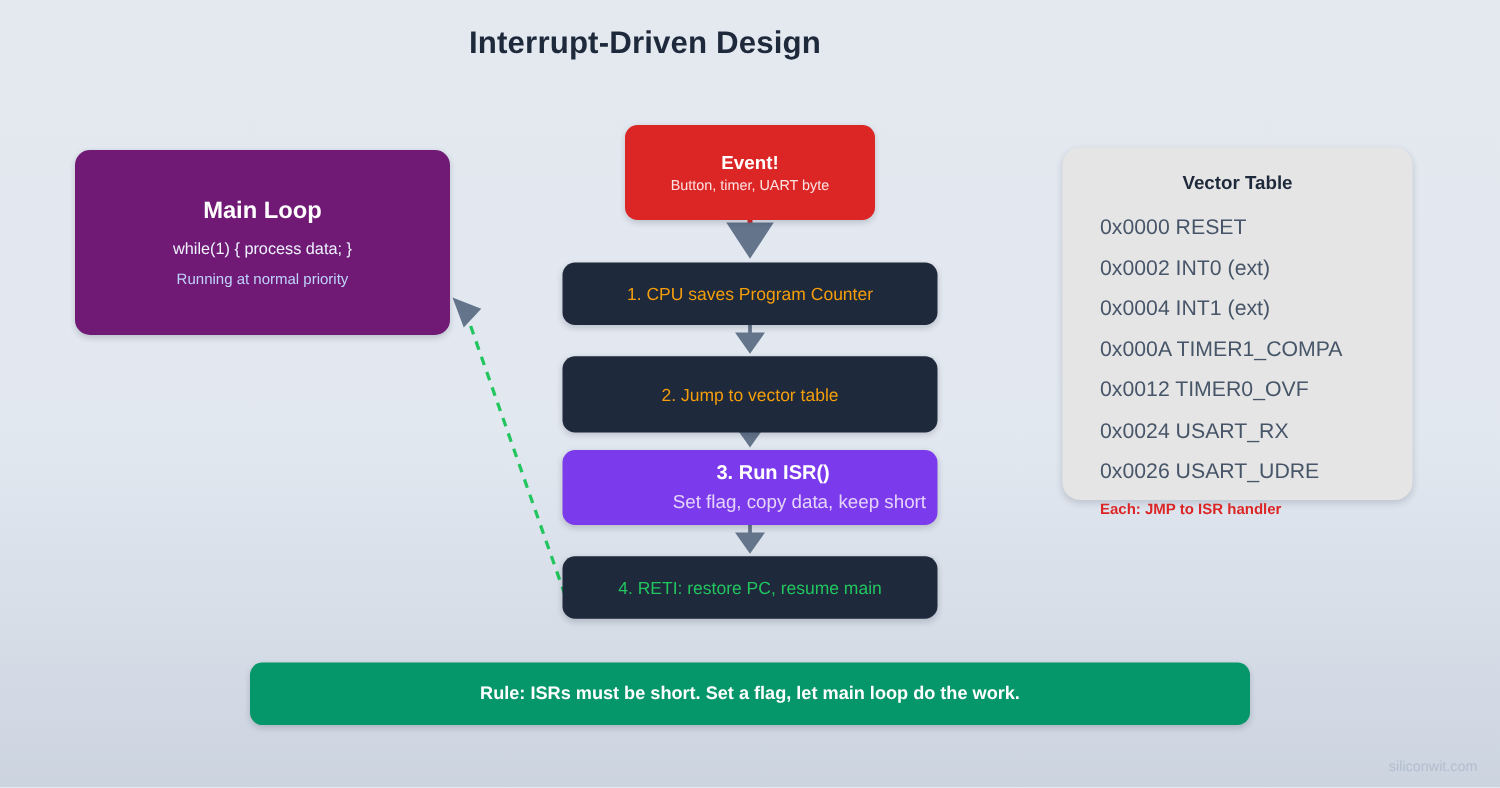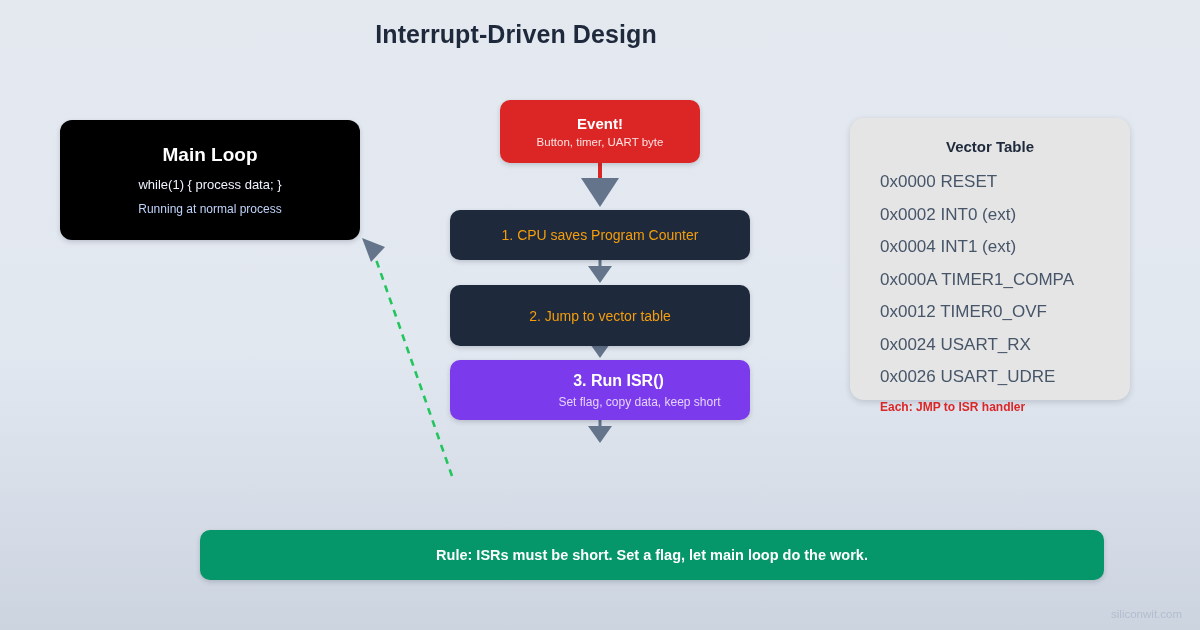--- a/index.html
+++ b/index.html
@@ -42,22 +42,22 @@
     align-items: center;
     justify-content: center;
     box-shadow: 0 2px 5px rgba(15, 23, 42, 0.18);
   }
 
   
   #main-loop-box {
     left: 60px;
     top: 120px;
     width: 300px;
-    height: 120px;
-    background: #000000;
+    height: 148px;
+    background: #701a75;
   }
   #main-loop-title {
     font-size: 19px;
     font-weight: bold;
     color: #ffffff;
     margin-bottom: 11px;
   }
   #main-loop-code {
     font-size: 13px;
     color: #eef2ff;
@@ -66,21 +66,21 @@
   #main-loop-note {
     font-size: 12px;
     color: #bfd3fb;
   }
 
   
   #event-box {
     left: 500px;
     top: 100px;
     width: 200px;
-    height: 63px;
+    height: 76px;
     background: #dc2626;
     border-radius: 10px;
   }
   #event-title {
     font-size: 15px;
     font-weight: bold;
     color: #ffffff;
     margin-bottom: 4px;
   }
   #event-subtitle {
@@ -114,21 +114,21 @@
     font-size: 14px;
     color: #22c55e;
   }
   #step3-title {
     font-size: 16px;
     font-weight: bold;
     color: #ffffff;
     margin-bottom: 5px;
   }
   #step3-subtitle {
-    font-size: 12px;
+    font-size: 15px;
     color: #e4d4fb;
     margin-left: 42px;
   }
 
   
   #vector-table-card {
     position: absolute;
     left: 850px;
     top: 118px;
     width: 280px;
@@ -157,21 +157,21 @@
     font-weight: bold;
     color: #dc2626;
     margin-top: 4px;
   }
 
   
   #rule-banner {
     position: absolute;
     left: 200px;
     top: 530px;
-    width: 904px;
+    width: 800px;
     height: 50px;
     background: #059669;
     border-radius: 10px;
     display: flex;
     align-items: center;
     justify-content: center;
     box-shadow: 0 2px 5px rgba(15, 23, 42, 0.18);
   }
   #rule-banner-text {
     font-size: 14.5px;
@@ -219,41 +219,44 @@
     <line x1="600" y1="420" x2="600" y2="428" stroke="#64748b" stroke-width="3"></line>
     <polygon points="588,426 612,426 600,443" fill="#64748b"></polygon>
 
     <line x1="452" y1="476" x2="372" y2="248" stroke="#22c55e" stroke-width="2.6" stroke-dasharray="7 6"></line>
     <polygon points="362,238 385,247 371,262" fill="#64748b"></polygon>
   </svg>
 
   <div class="box" id="main-loop-box">
     <div id="main-loop-title">Main Loop</div>
     <div id="main-loop-code">while(1) { process data; }</div>
-    <div id="main-loop-note">Running at normal process</div>
+    <div id="main-loop-note">Running at normal priority</div>
   </div>
 
   <div class="box" id="event-box">
     <div id="event-title">Event!</div>
     <div id="event-subtitle">Button, timer, UART byte</div>
   </div>
 
   <div class="box step-box step-dark" id="step1-box">
     <div class="step-amber">1. CPU saves Program Counter</div>
   </div>
 
   <div class="box step-box step-dark" id="step2-box">
     <div class="step-amber">2. Jump to vector table</div>
   </div>
 
   <div class="box step-box step-purple" id="step3-box">
     <div id="step3-title">3. Run ISR()</div>
     <div id="step3-subtitle">Set flag, copy data, keep short</div>
   </div>
 
+  <div class="box step-box step-dark" id="step4-box">
+    <div class="step-green">4. RETI: restore PC, resume main</div>
+  </div>
 
   <div id="vector-table-card">
     <div id="vector-table-title">Vector Table</div>
     <div class="vector-row">0x0000 RESET</div>
     <div class="vector-row">0x0002 INT0 (ext)</div>
     <div class="vector-row">0x0004 INT1 (ext)</div>
     <div class="vector-row">0x000A TIMER1_COMPA</div>
     <div class="vector-row">0x0012 TIMER0_OVF</div>
     <div class="vector-row">0x0024 USART_RX</div>
     <div class="vector-row">0x0026 USART_UDRE</div>

